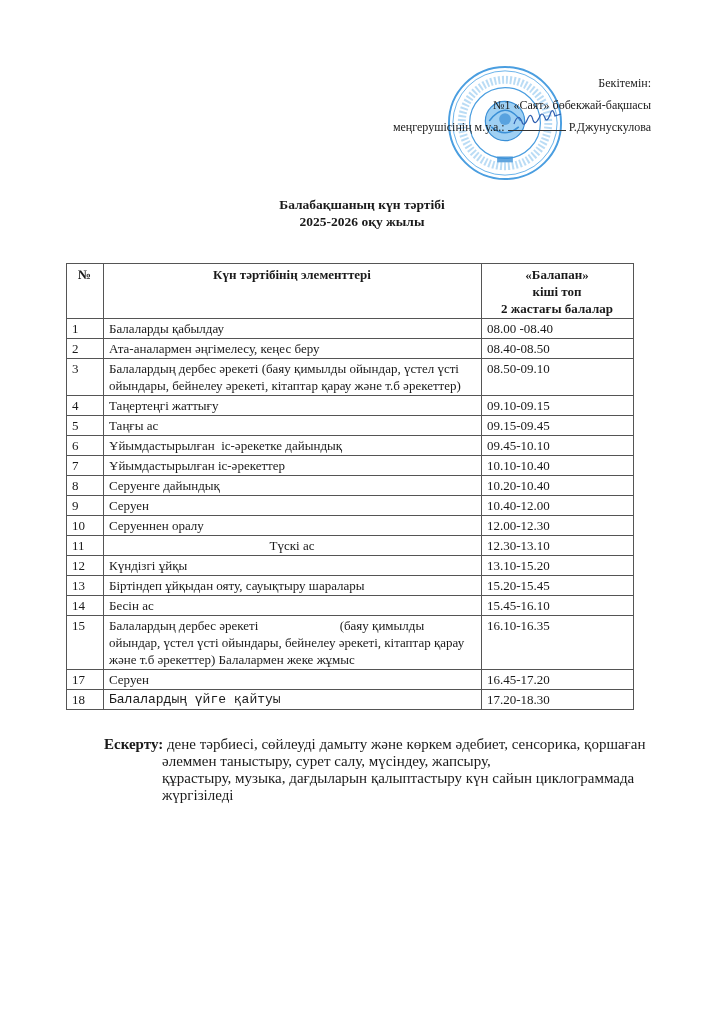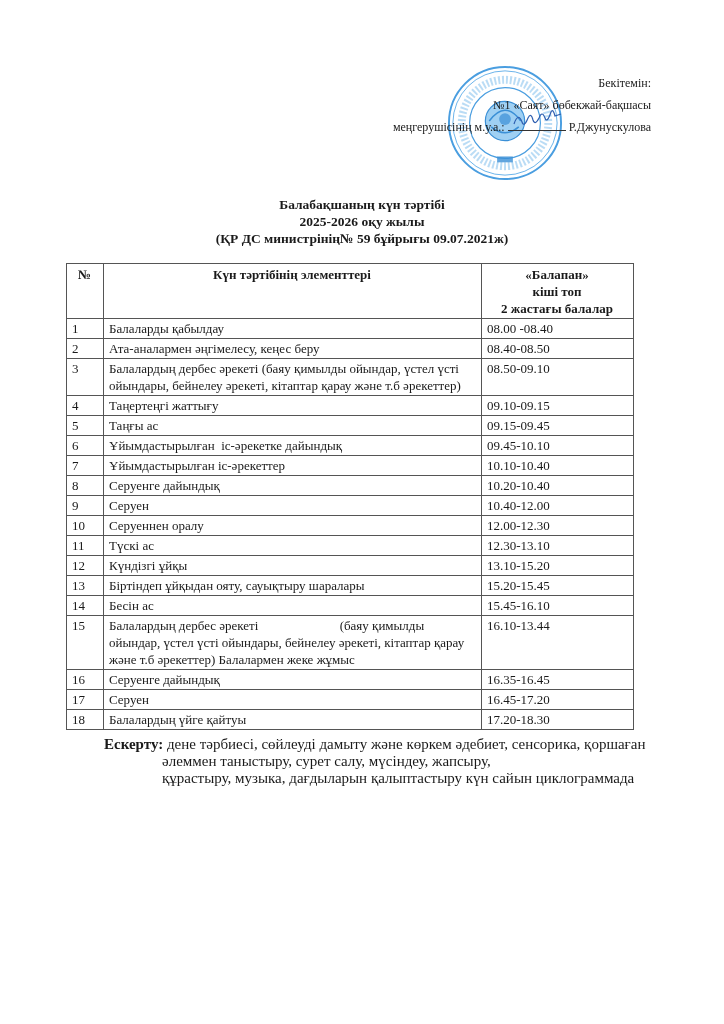--- a/index.html
+++ b/index.html
@@ -66,21 +66,20 @@
         <path d="M4 14 q4 -12 8 -2 q2 6 6 -4 q3 -6 5 2 q2 6 6 -2 q3 -8 6 0 q2 6 6 -6 q2 -4 4 4 l6 -2" fill="none" stroke="#2f5fb0" stroke-width="1.2"></path>
       </svg>
     </span>
     <span>Р.Джунускулова</span>
   </div>
 </div>
 
 <div class="title-block">
   <div>Балабақшаның күн тәртібі</div>
   <div>2025-2026 оқу жылы</div>
-  <div>(ҚР  ДС министрінің№  59 бұйрығы 09.07.2021ж)</div>
 </div>
 
 <table class="schedule">
   <thead>
     <tr>
       <th class="col-num">№</th>
       <th>Күн тәртібінің элементтері</th>
       <th class="col-time">
         <div>«Балапан»</div>
         <div>кіші топ</div>
@@ -134,61 +133,57 @@
         <td style="white-space: pre-wrap;">Серуен</td>
         <td>10.40-12.00</td>
       </tr>
       <tr>
         <td class="num">10</td>
         <td style="white-space: pre-wrap;">Серуеннен оралу</td>
         <td>12.00-12.30</td>
       </tr>
       <tr>
         <td class="num">11</td>
-        <td style="white-space: pre-wrap;">Түскі ас</td>
+        <td style="white-space: pre-wrap; text-align: center;">Түскі ас</td>
         <td>12.30-13.10</td>
       </tr>
       <tr>
         <td class="num">12</td>
         <td style="white-space: pre-wrap;">Күндізгі ұйқы</td>
         <td>13.10-15.20</td>
       </tr>
       <tr>
         <td class="num">13</td>
         <td style="white-space: pre-wrap;">Біртіндеп ұйқыдан ояту, сауықтыру шаралары</td>
         <td>15.20-15.45</td>
       </tr>
       <tr>
         <td class="num">14</td>
         <td style="white-space: pre-wrap;">Бесін ас</td>
         <td>15.45-16.10</td>
       </tr>
       <tr>
         <td class="num">15</td>
         <td style="white-space: pre-wrap;">Балалардың дербес әрекеті                         (баяу қимылды ойындар, үстел үсті ойындары, бейнелеу әрекеті, кітаптар қарау және т.б әрекеттер) Балалармен жеке жұмыс</td>
-        <td>16.10-13.44</td>
-      </tr>
-      <tr>
-        <td class="num">16</td>
-        <td style="white-space: pre-wrap;">Серуенге дайындық</td>
-        <td>16.35-16.45</td>
+        <td>16.10-16.35</td>
       </tr>
       <tr>
         <td class="num">17</td>
         <td style="white-space: pre-wrap;">Серуен</td>
         <td>16.45-17.20</td>
       </tr>
       <tr>
         <td class="num">18</td>
-        <td style="white-space: pre-wrap;">Балалардың үйге қайтуы</td>
+        <td style="white-space: pre-wrap; font-family: Liberation Mono, monospace;">Балалардың үйге қайтуы</td>
         <td>17.20-18.30</td>
       </tr>
     </tbody>
 </table>
 
 <div class="note">
   <div>
     <span class="label">Ескерту:</span>
     <span>дене тәрбиесі, сөйлеуді дамыту және көркем әдебиет,  сенсорика, қоршаған</span>
   </div>
   <span class="indent">әлеммен таныстыру, сурет салу, мүсіндеу, жапсыру,</span>
   <span class="indent">құрастыру, музыка, дағдыларын  қалыптастыру күн сайын циклограммада</span>
+  <span class="indent">жүргізіледі</span>
 </div>
 
 </body></html>

